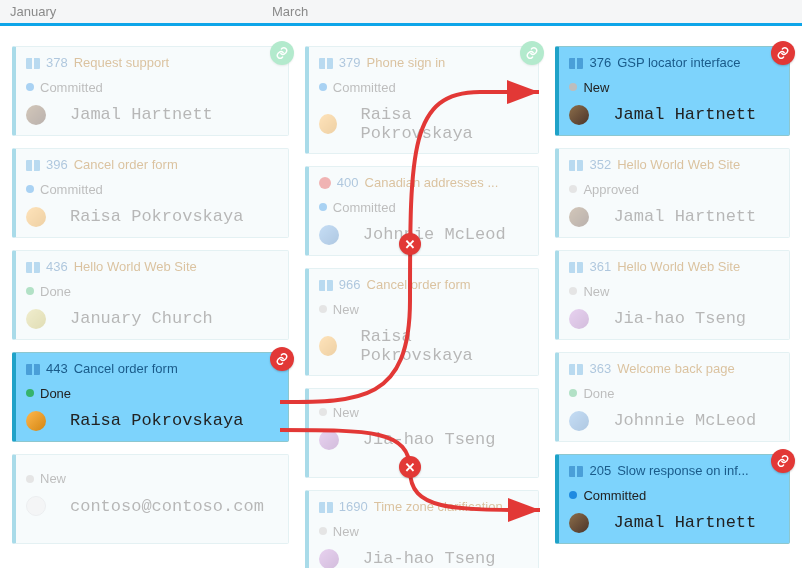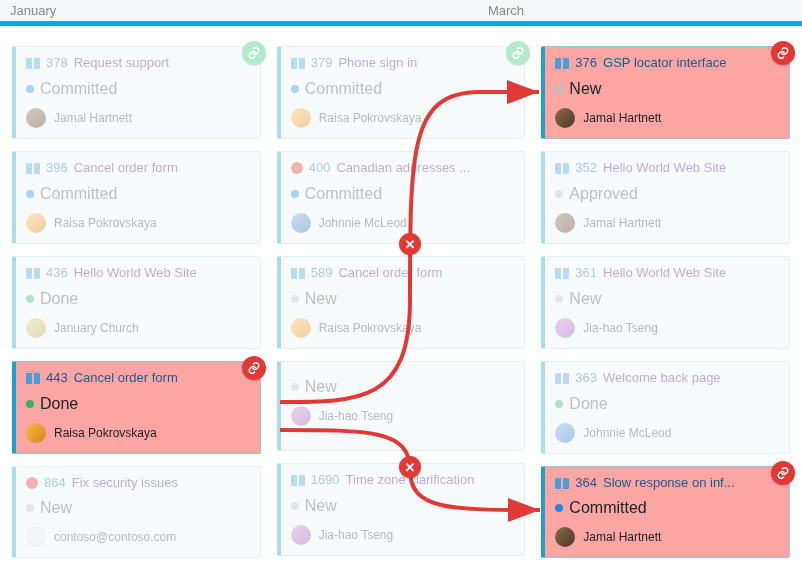--- a/index.html
+++ b/index.html
@@ -9,58 +9,58 @@
     background: #fff;
     width: 802px;
     height: 568px;
     overflow: hidden;
     position: relative;
   }
   .header {
     display: flex;
     height: 26px;
     background: #f5f6f7;
-    border-bottom: 5px solid #0ea5e9;
+    border-bottom: 3px solid #0ea5e9;
     color: #8a8a8a;
     font-size: 13px;
     align-items: center;
   }
   .header-col {
     flex: 0 0 auto;
   }
   .header-col.jan { width: 272px; padding-left: 10px; text-align:left;}
   .header-col.feb { width: 260px; text-align:center;}
-  .header-col.mar { width: 270px; text-align:right; padding-right:18px;}
+  .header-col.mar { width: 270px; padding-right:18px;}
   .board {
     display: flex;
     padding: 20px 12px 0 12px;
     gap: 16px;
     position: relative;
   }
   .col { flex: 1; display:flex; flex-direction:column; gap:12px; position:relative; }
   .card {
     position: relative;
     border: 1px solid #b9dbe0;
     border-left: 4px solid #1fa2c8;
     background: #ecf7f9;
     border-radius: 2px;
     padding: 8px 24px 10px 10px;
     min-height: 90px;
   }
   .card.faded { opacity: 0.38; }
-  .card.active { background:#fca5a5; border-color:#8dc7cf; border-left-color:#1fa2c8; }
+  .card.active { background:#7dd3fc; border-color:#8dc7cf; border-left-color:#1fa2c8; }
   .card .title-row { display:flex; align-items:center; gap:6px; color:#2f6ea9; font-size:13px; line-height:1.3; }
   .title-row .num { color:#2f6ea9; }
-  .title-row .ttl { color:#4c1d95; white-space:nowrap; overflow:hidden; text-overflow:ellipsis; flex:1;}
-  .state-row { display:flex; align-items:center; gap:6px; color:#555; font-size:16px; margin-top:8px;}
+  .title-row .ttl { color:#a16207; white-space:nowrap; overflow:hidden; text-overflow:ellipsis; flex:1;}
+  .state-row { display:flex; align-items:center; gap:6px; color:#555; font-size:13px; margin-top:8px;}
   .dot { width:8px; height:8px; border-radius:50%; display:inline-block; }
   .dot.blue { background:#1f8ae0; }
   .dot.green { background:#36b36b; }
   .dot.gray { background:#bdbdbd; }
-  .assignee-row { display:flex; align-items:center; gap:8px; color:#444; font-size:12px; margin-top:10px;}
+  .assignee-row { display:flex; align-items:center; gap:24px; color:#444; font-size:17px; margin-top:10px;font-family:Liberation Mono, monospace;}
   .avatar { width:20px; height:20px; border-radius:50%; display:inline-flex; align-items:center; justify-content:center; font-size:11px; color:#fff; }
   .avatar.jamal { background:linear-gradient(135deg,#8d6e4a,#4a342a); }
   .avatar.raisa { background:linear-gradient(135deg,#ffb84d,#d38512); }
   .avatar.johnnie { background:linear-gradient(135deg,#6aa9e6,#2e6fb3); }
   .avatar.christie { background:linear-gradient(135deg,#d9d27f,#b0a73d); }
   .avatar.jia { background:linear-gradient(135deg,#c48bd9,#8c52a5); }
   .avatar.anon { background:#e4e7ea; border:1px solid #cfd4d9;}
   .card.active .title-row, .card.active .state-row, .card.active .assignee-row { color:#222; }
   .card.active .title-row .num, .card.active .title-row .ttl { color:#1a5b8a; }
   .card.active .assignee-row { font-weight:500; color:#222;}
@@ -162,25 +162,20 @@
           <span>Raisa Pokrovskaya</span>
         </div>
         <div class="link-badge red">
           <svg viewBox="0 0 24 24" fill="none" stroke="currentColor" stroke-width="2.5" stroke-linecap="round">
             <path d="M10 13a5 5 0 0 0 7 0l2-2a5 5 0 0 0-7-7l-1 1"></path>
             <path d="M14 11a5 5 0 0 0-7 0l-2 2a5 5 0 0 0 7 7l1-1"></path>
           </svg>
         </div>
       </div>
       <div class="card faded">
-        <div class="title-row">
-          <span class="icon-bug"></span>
-          <span class="num">864</span>
-          <span class="ttl">Fix security issues</span>
-        </div>
         <div class="state-row">
           <span class="dot gray"></span>
           <span>New</span>
         </div>
         <div class="assignee-row">
           <span class="avatar anon"></span>
           <span>contoso@contoso.com</span>
         </div>
       </div>
     </div>
@@ -217,21 +212,21 @@
           <span>Committed</span>
         </div>
         <div class="assignee-row">
           <span class="avatar johnnie"></span>
           <span>Johnnie McLeod</span>
         </div>
       </div>
       <div class="card faded">
         <div class="title-row">
           <span class="icon-book"></span>
-          <span class="num">589</span>
+          <span class="num">966</span>
           <span class="ttl">Cancel order form</span>
         </div>
         <div class="state-row">
           <span class="dot gray"></span>
           <span>New</span>
         </div>
         <div class="assignee-row">
           <span class="avatar raisa"></span>
           <span>Raisa Pokrovskaya</span>
         </div>
@@ -325,21 +320,21 @@
           <span>Done</span>
         </div>
         <div class="assignee-row">
           <span class="avatar johnnie"></span>
           <span>Johnnie McLeod</span>
         </div>
       </div>
       <div class="card active">
         <div class="title-row">
           <span class="icon-book"></span>
-          <span class="num">364</span>
+          <span class="num">205</span>
           <span class="ttl">Slow response on inf...</span>
         </div>
         <div class="state-row">
           <span class="dot blue"></span>
           <span>Committed</span>
         </div>
         <div class="assignee-row">
           <span class="avatar jamal"></span>
           <span>Jamal Hartnett</span>
         </div>

